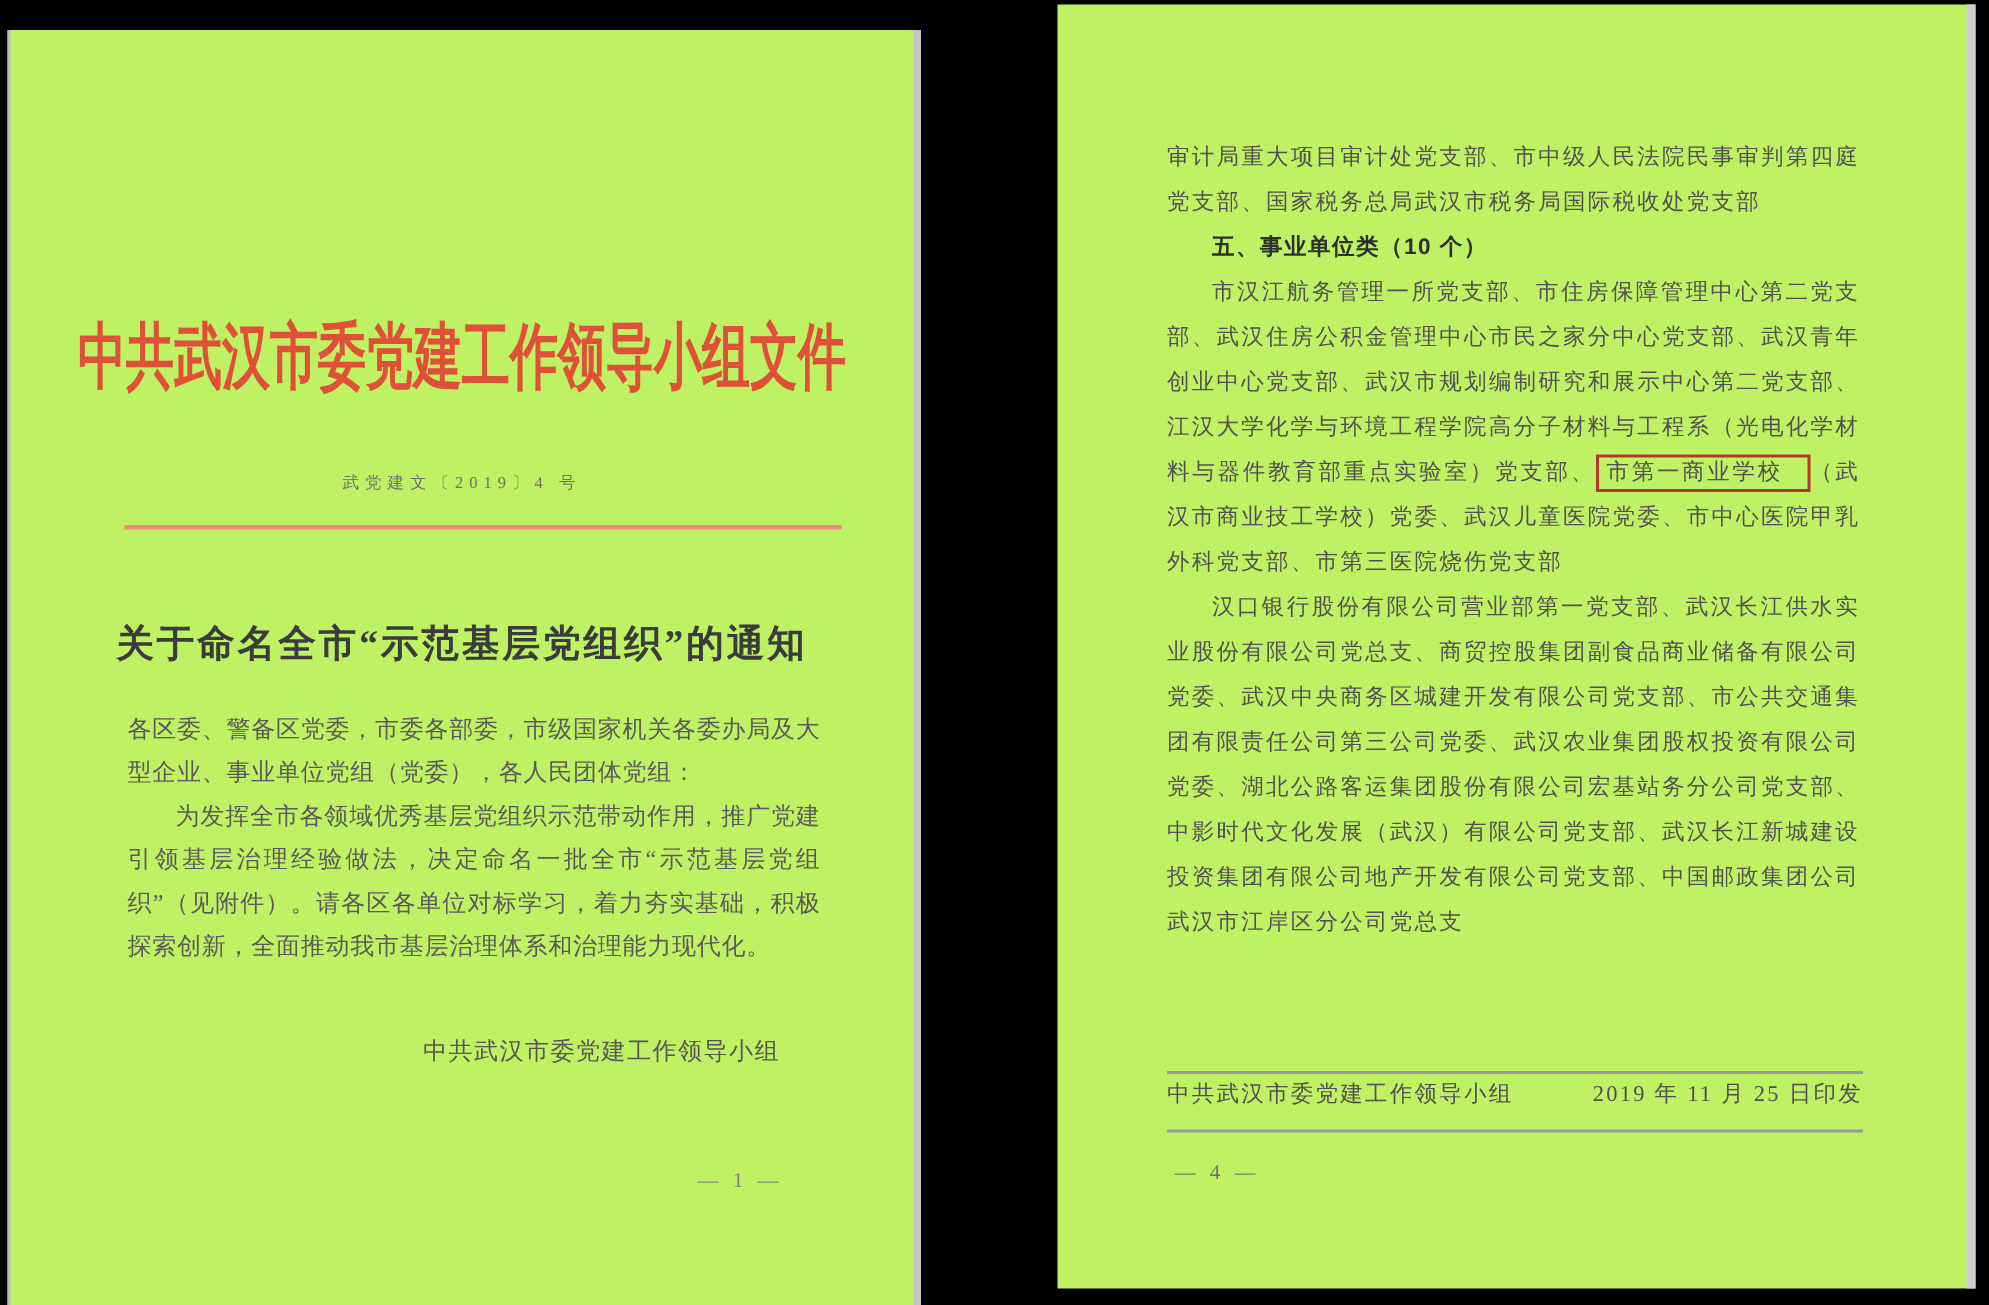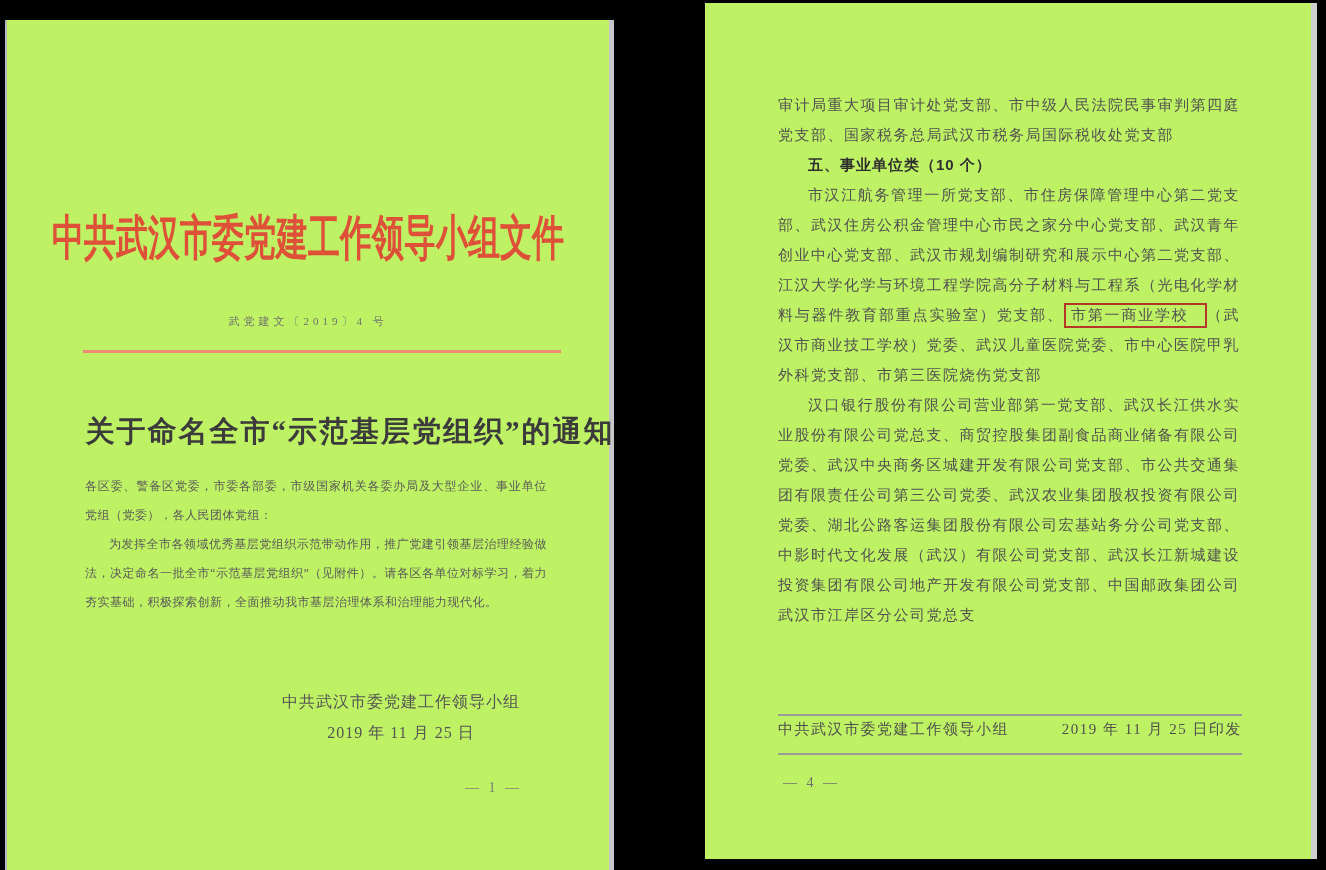--- a/index.html
+++ b/index.html
@@ -40,25 +40,25 @@
     text-align:center;
     font-size:11px; color:#6f6f6f; letter-spacing:4px;
   }
   .lp-rule {
     position:absolute; top:330px; left:76px; width:478px; height:3px;
     background:#ee8a78;
   }
   .lp-title {
     position:absolute; top:392px; left:0; width:100%;
     text-align:center;
-    font-size:29px; font-weight:bold; color:#3b3b3b; letter-spacing:2px;margin-left:42px;
+    font-size:25px; font-weight:bold; color:#3b3b3b; letter-spacing:2px;
   }
   .lp-body {
     position:absolute; top:452px; left:78px; width:462px;
-    font-size:12px; color:#5a5a5a; line-height:29px;
+    font-size:16px; color:#5a5a5a; line-height:29px;
     text-align:justify; letter-spacing:0.5px;
   }
   .lp-body p { margin:0; }
   .lp-body p.indent { text-indent:2em; }
   .lp-sign {
     position:absolute; top:666px; left:270px; width:248px;
     text-align:center;
     font-size:16px; color:#555; line-height:31px; letter-spacing:1px;
   }
   .lp-pagenum {
@@ -105,21 +105,20 @@
   <div class="lp-header">中共武汉市委党建工作领导小组文件</div>
   <div class="lp-docnum">武党建文〔2019〕4 号</div>
   <div class="lp-rule"></div>
   <div class="lp-title">关于命名全市“示范基层党组织”的通知</div>
   <div class="lp-body">
     <p>各区委、警备区党委，市委各部委，市级国家机关各委办局及大型企业、事业单位党组（党委），各人民团体党组：</p>
     <p class="indent">为发挥全市各领域优秀基层党组织示范带动作用，推广党建引领基层治理经验做法，决定命名一批全市“示范基层党组织”（见附件）。请各区各单位对标学习，着力夯实基础，积极探索创新，全面推动我市基层治理体系和治理能力现代化。</p>
   </div>
   <div class="lp-sign">
     <div>中共武汉市委党建工作领导小组</div>
-    <div>2019 年 11 月 25 日</div>
   </div>
   <div class="lp-pagenum">— 1 —</div>
 </div>
 
 <div class="page" id="right-page">
   <div class="rp-body">
     <p>审计局重大项目审计处党支部、市中级人民法院民事审判第四庭党支部、国家税务总局武汉市税务局国际税收处党支部</p>
     <p class="rp-heading">五、事业单位类（10 个）</p>
     <p class="indent"><span>市汉江航务管理一所党支部、市住房保障管理中心第二党支部、武汉住房公积金管理中心市民之家分中心党支部、武汉青年创业中心党支部、武汉市规划编制研究和展示中心第二党支部、江汉大学化学与环境工程学院高分子材料与工程系（光电化学材料与器件教育部重点实验室）党支部、</span><span class="hl-box">市第一商业学校</span><span>（武汉市商业技工学校）党委、武汉儿童医院党委、市中心医院甲乳外科党支部、市第三医院烧伤党支部</span></p>
     <p class="indent">汉口银行股份有限公司营业部第一党支部、武汉长江供水实业股份有限公司党总支、商贸控股集团副食品商业储备有限公司党委、武汉中央商务区城建开发有限公司党支部、市公共交通集团有限责任公司第三公司党委、武汉农业集团股权投资有限公司党委、湖北公路客运集团股份有限公司宏基站务分公司党支部、中影时代文化发展（武汉）有限公司党支部、武汉长江新城建设投资集团有限公司地产开发有限公司党支部、中国邮政集团公司武汉市江岸区分公司党总支</p>

